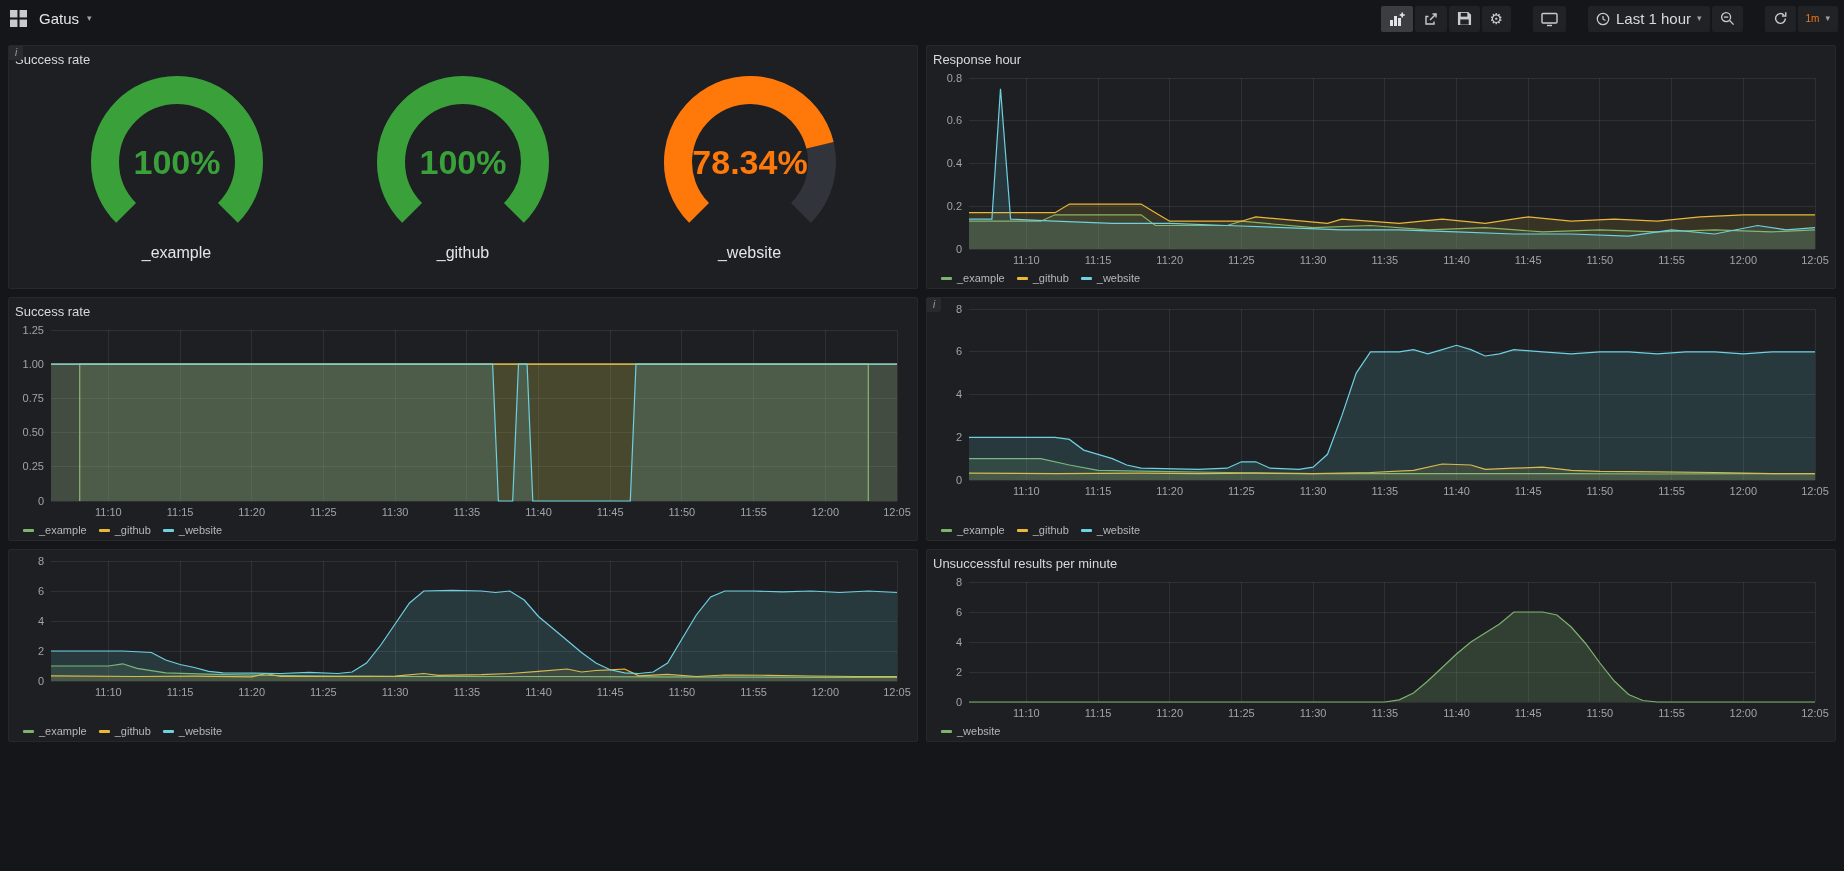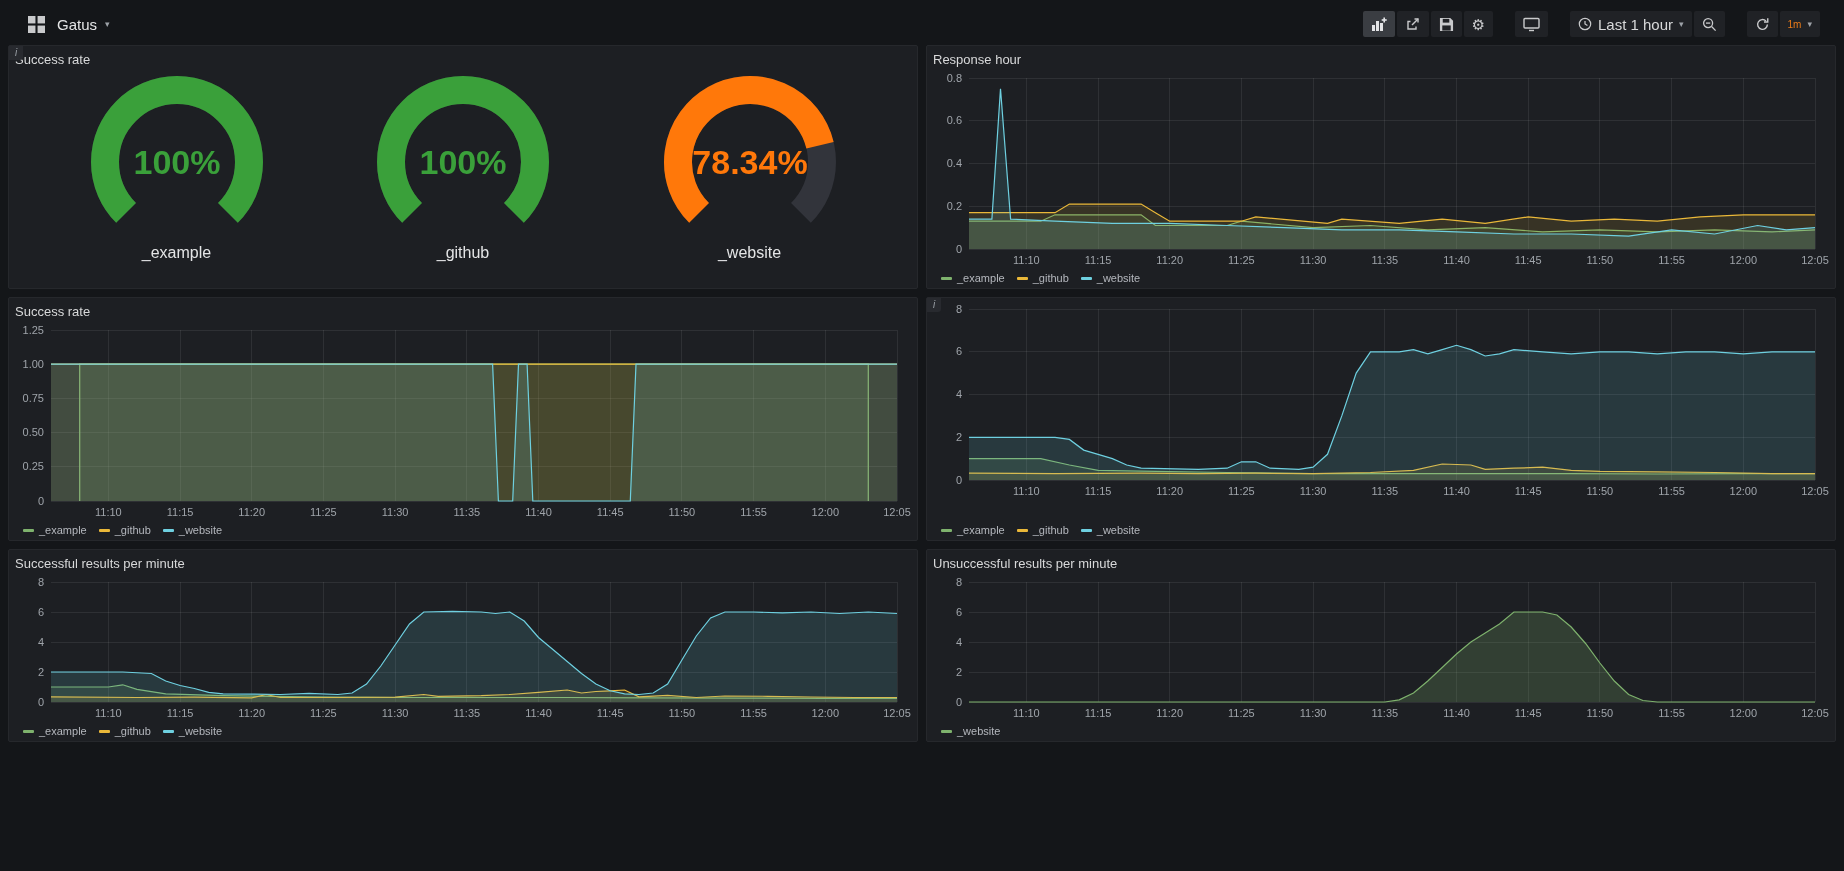--- a/index.html
+++ b/index.html
@@ -1,20 +1,20 @@
 <!DOCTYPE html>
 <html><head>
 <meta charset="utf-8">
 <style>
   *{box-sizing:border-box}
   html,body{margin:0;padding:0}
   body{width:1844px;height:871px;background:#141619;font-family:"Liberation Sans",sans-serif;color:#d8d9da;overflow:hidden}
 
   
-  .navbar{height:37px;display:flex;align-items:flex-end;justify-content:space-between;padding:0 24px;background:#141619}
+  .navbar{height:37px;display:flex;align-items:center;justify-content:space-between;padding:0 6px;background:#141619}
   .nav-left{display:flex;align-items:center;gap:8px}
   .dash-title{font-size:15px;color:#e4e5e6;cursor:pointer}
   .caret{color:#9da2a8;font-size:9px;line-height:1}
   .nav-right{display:flex;align-items:center;gap:7px}
   .btn-group{display:flex;gap:2px}
   .nav-btn{display:flex;align-items:center;gap:6px;height:26px;padding:0 8px;background:#202226;border:none;border-radius:2px;color:#c9cacc;cursor:pointer;font-family:inherit;font-size:13px}
   .nav-btn.highlighted{background:#3a3d42}
   .nav-btn.bare{background:transparent;padding:0 4px}
   .nav-sep{width:8px}
   .time-label{font-size:15px;color:#d8d9da}
@@ -316,21 +316,20 @@
           <polyline points="36.0,136.3 122.0,136.3 136.4,138.4 150.7,149.1 165.1,153.3 179.4,157.6 193.7,164.0 208.1,167.2 265.4,168.3 294.1,167.2 308.4,160.8 322.8,160.8 337.1,167.2 365.8,168.3 380.1,166.2 394.5,153.3 408.8,114.9 423.2,72.1 437.5,50.8 466.2,50.8 480.5,48.6 494.8,52.9 509.2,48.6 523.5,44.3 537.9,48.6 552.2,55.0 566.5,52.9 580.9,48.6 609.6,50.8 638.2,52.9 666.9,50.8 695.6,50.8 724.3,52.9 752.9,50.8 781.6,50.8 810.3,52.9 839.0,50.8 882.0,50.8" fill="none" stroke="#6ED0E0" stroke-width="1.2"></polyline>
         </svg></div>
     <div class="legend">
         <span class="legend-item"><i style="background:#7EB26D"></i>_example</span>
         <span class="legend-item"><i style="background:#EAB839"></i>_github</span>
         <span class="legend-item"><i style="background:#6ED0E0"></i>_website</span>
       </div>
   </section>
 
   <section class="panel">
-    <h2 class="panel-title">Successful results per minute</h2>
     <div class="chart"><svg width="896" height="148">
           <line class="grid" x1="36" x2="882" y1="128.0" y2="128.0"></line>
           <text class="tick" x="29" y="131.5" text-anchor="end">0</text>
           <line class="grid" x1="36" x2="882" y1="98.0" y2="98.0"></line>
           <text class="tick" x="29" y="101.5" text-anchor="end">2</text>
           <line class="grid" x1="36" x2="882" y1="68.0" y2="68.0"></line>
           <text class="tick" x="29" y="71.5" text-anchor="end">4</text>
           <line class="grid" x1="36" x2="882" y1="38.0" y2="38.0"></line>
           <text class="tick" x="29" y="41.5" text-anchor="end">6</text>
           <line class="grid" x1="36" x2="882" y1="8.0" y2="8.0"></line>

